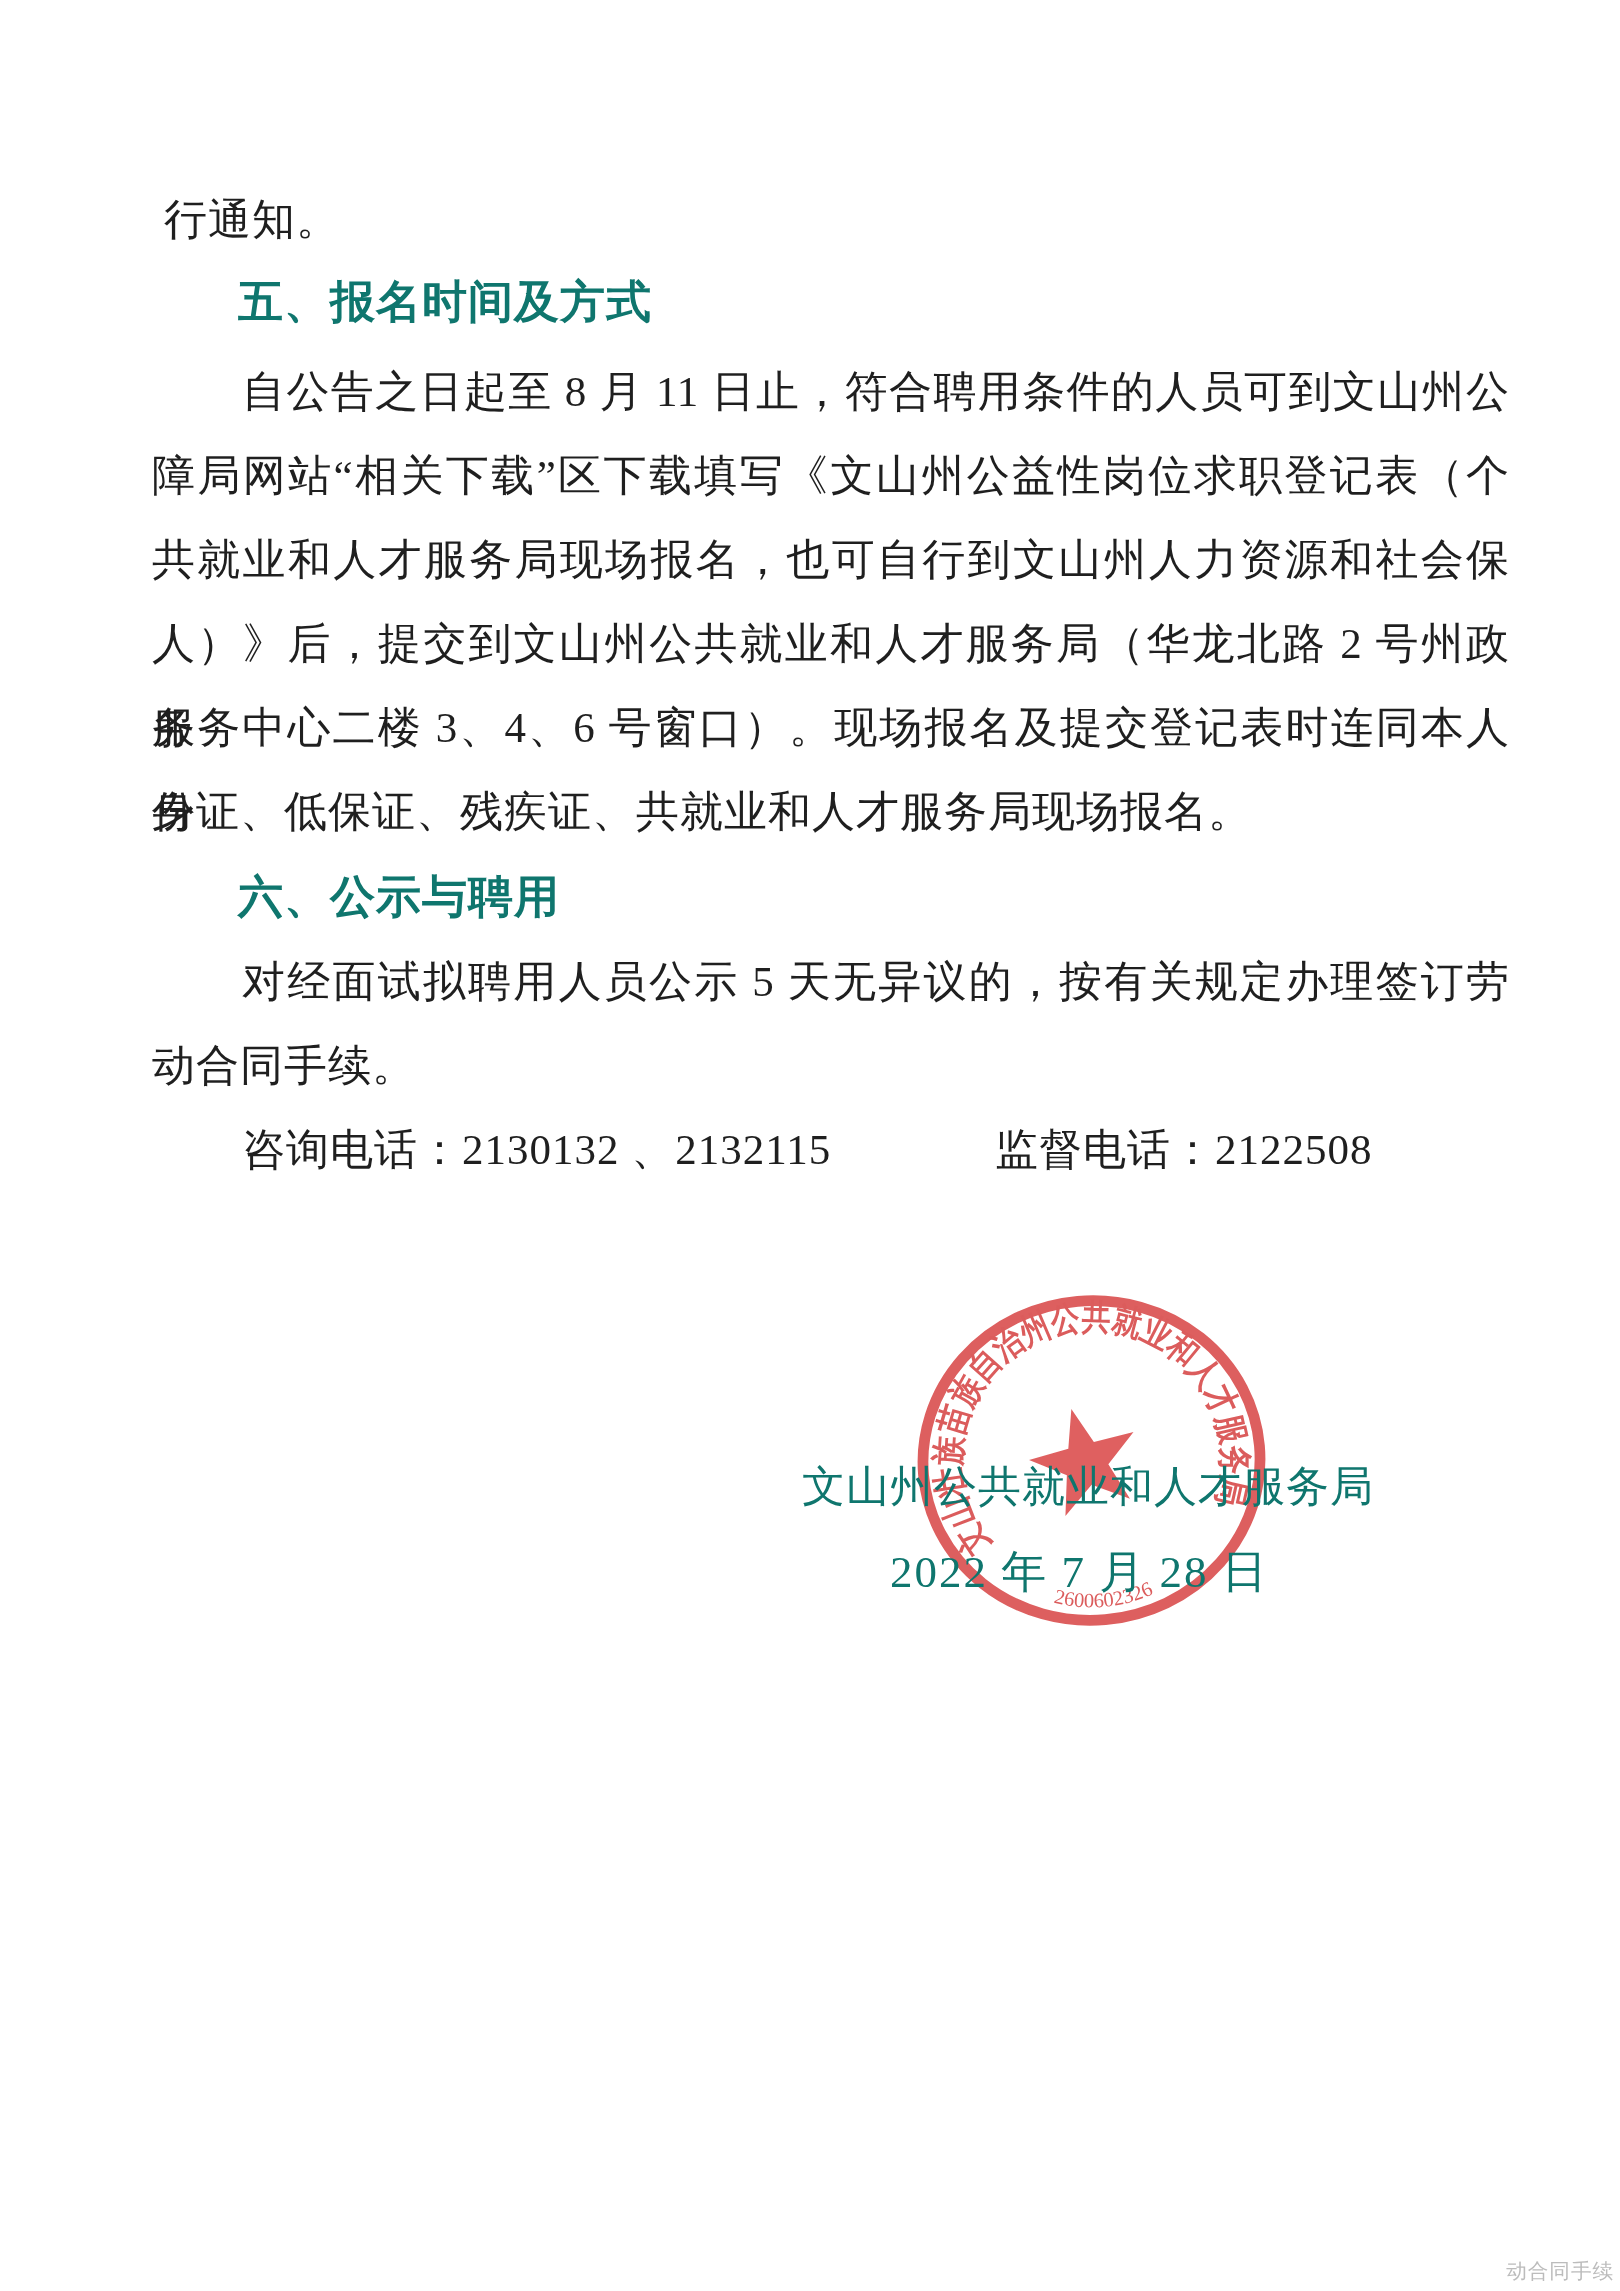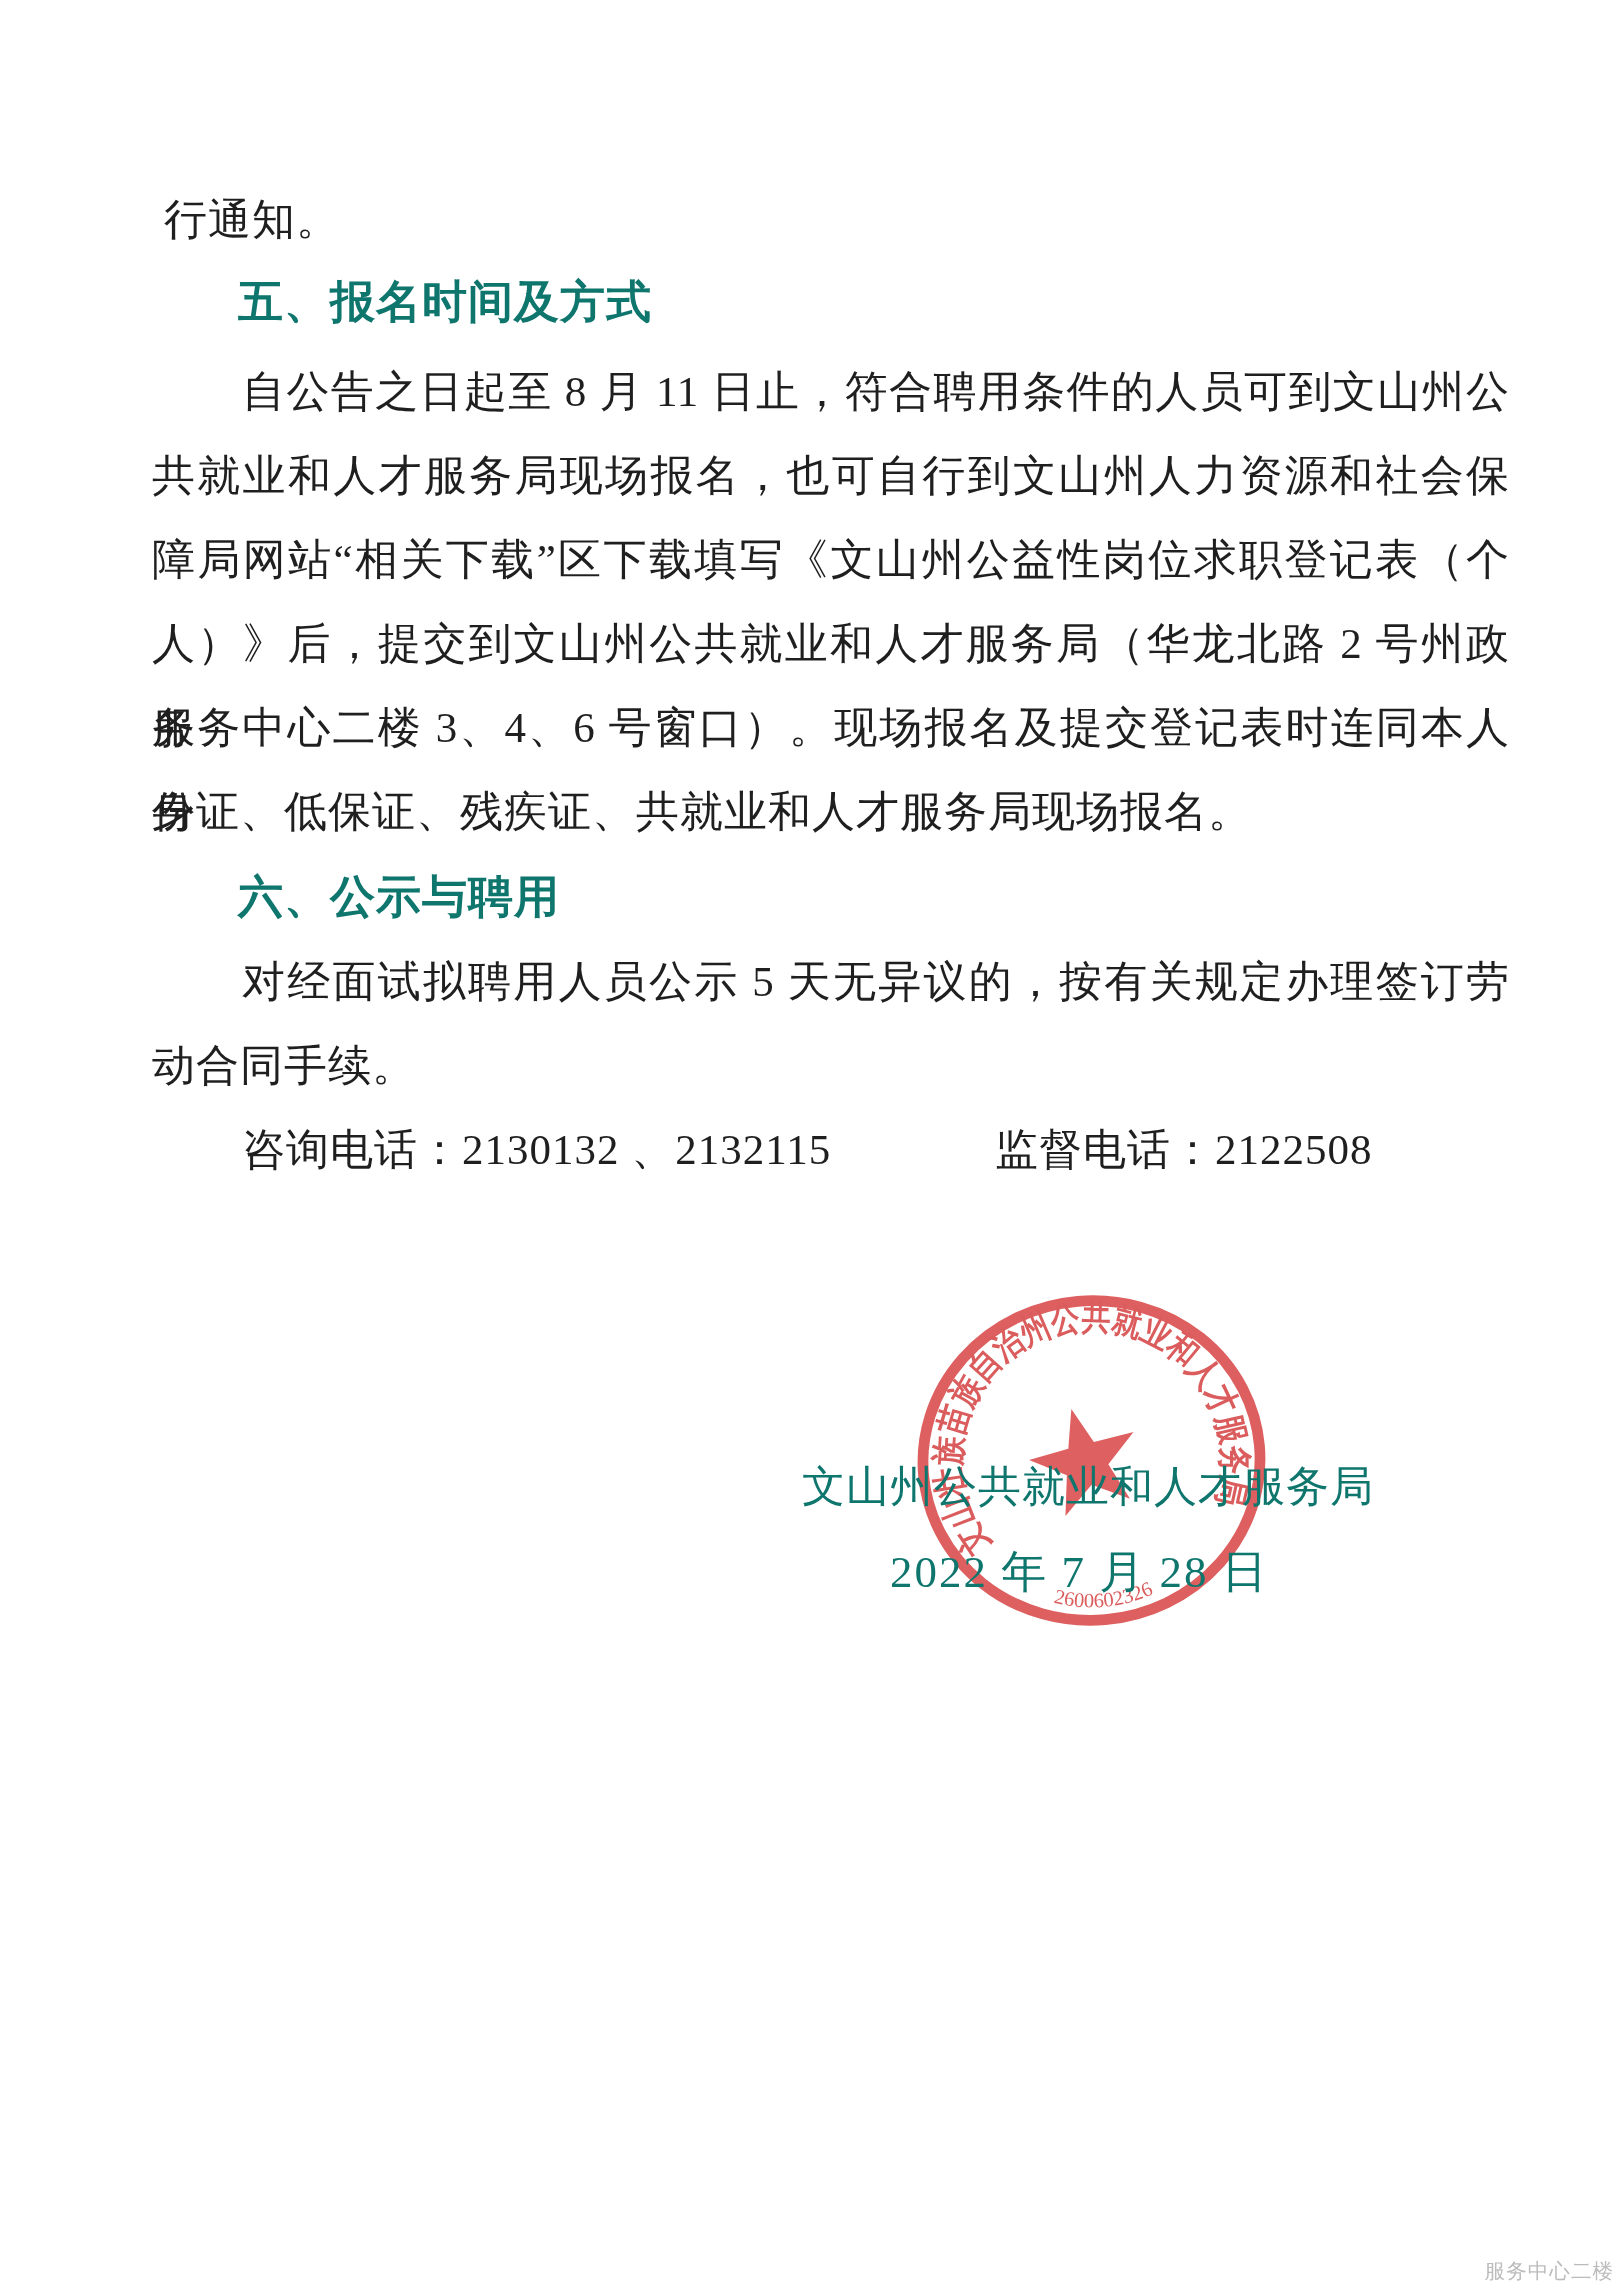--- a/index.html
+++ b/index.html
@@ -79,22 +79,22 @@
 <body>
 
 <div class="page">
 
   <div class="tline" style="left:164px;top:178px;">行通知。</div>
 
   <div class="hei" style="left:238px;top:260px;">五、报名时间及方式</div>
 
   <div class="para" style="top:350px;">
     <div class="ln just ind">自公告之日起至 8 月 11 日止，符合聘用条件的人员可到文山州公</div>
+    <div class="ln just">障局网站“相关下载”区下载填写《文山州公益性岗位求职登记表（个</div>
     <div class="ln just">共就业和人才服务局现场报名，也可自行到文山州人力资源和社会保</div>
-    <div class="ln just">障局网站“相关下载”区下载填写《文山州公益性岗位求职登记表（个</div>
     <div class="ln just">人）》后，提交到文山州公共就业和人才服务局（华龙北路 2 号州政务</div>
     <div class="ln just">服务中心二楼 3、4、6 号窗口）。现场报名及提交登记表时连同本人身</div>
     <div class="ln left">份证、低保证、残疾证、共就业和人才服务局现场报名。</div>
   </div>
 
   <div class="hei" style="left:238px;top:855px;">六、公示与聘用</div>
 
   <div class="para" style="top:940px;">
     <div class="ln just ind">对经面试拟聘用人员公示 5 天无异议的，按有关规定办理签订劳</div>
     <div class="ln left">动合同手续。</div>
@@ -116,16 +116,16 @@
       <textPath href="#ringTextArc" textLength="558" lengthAdjust="spacingAndGlyphs">文山壮族苗族自治州公共就业和人才服务局</textPath>
     </text>
     <text font-size="21" fill="#d74646" text-anchor="middle" font-family="Liberation Serif, DejaVu Serif, serif">
       <textPath href="#serialArc" startOffset="50%">2600602326</textPath>
     </text>
   </svg>
 
   <div class="sig name">文山州公共就业和人才服务局</div>
   <div class="sig date">2022 年 7 月 28 日</div>
 
-  <div class="watermark">服务中心二楼</div>
+  <div class="watermark">动合同手续</div>
 
 </div>
 
 
 </body></html>

